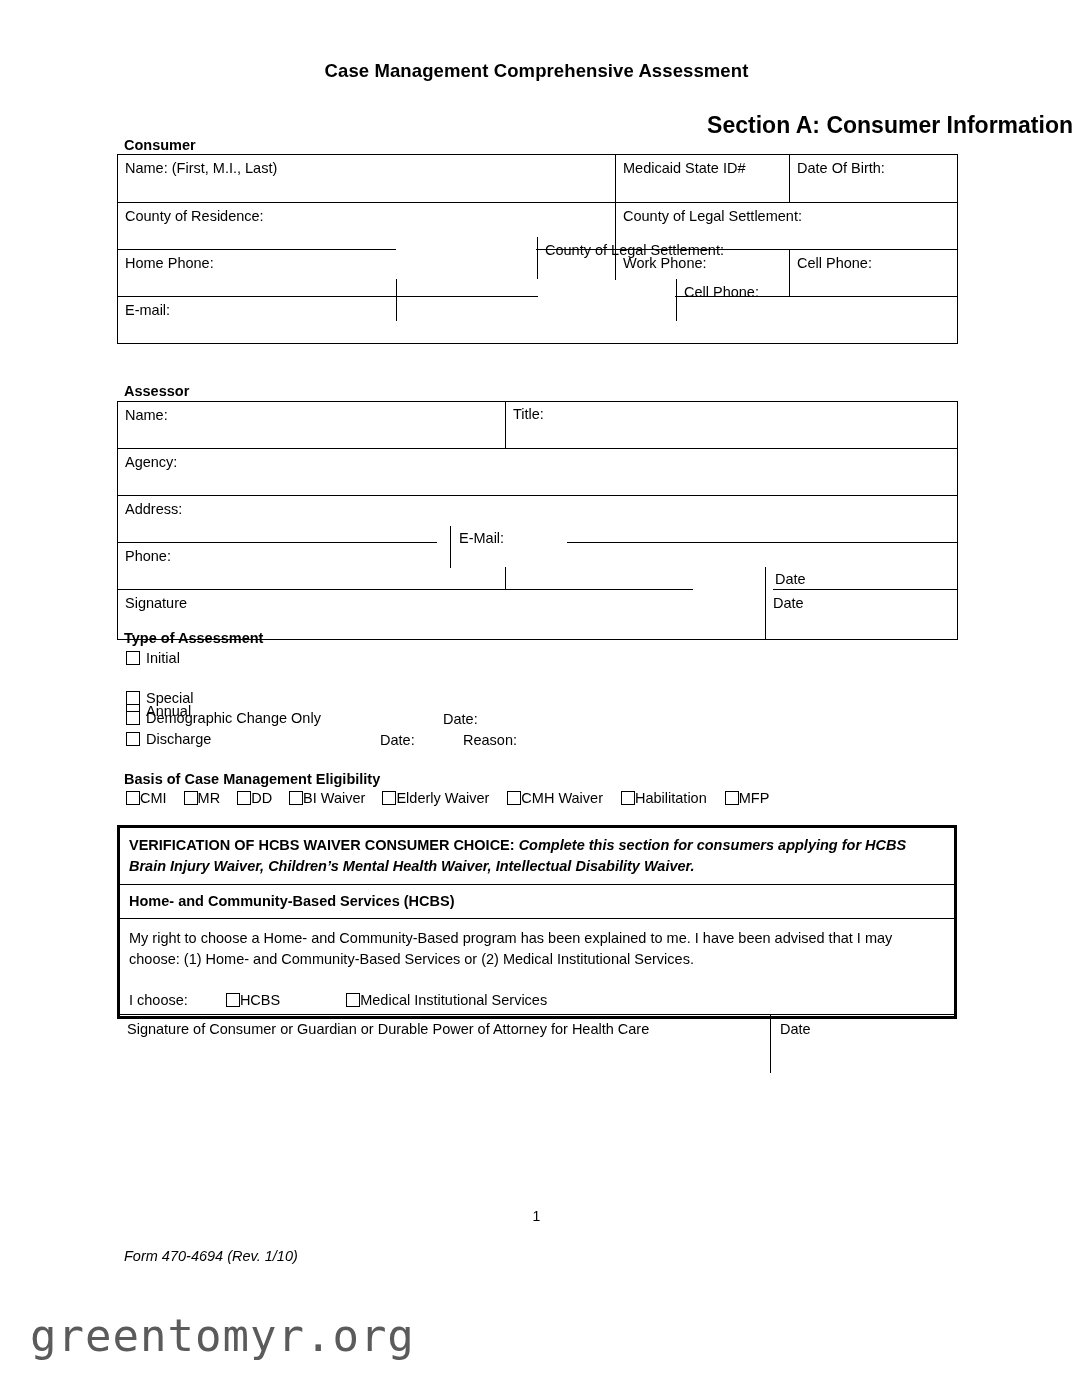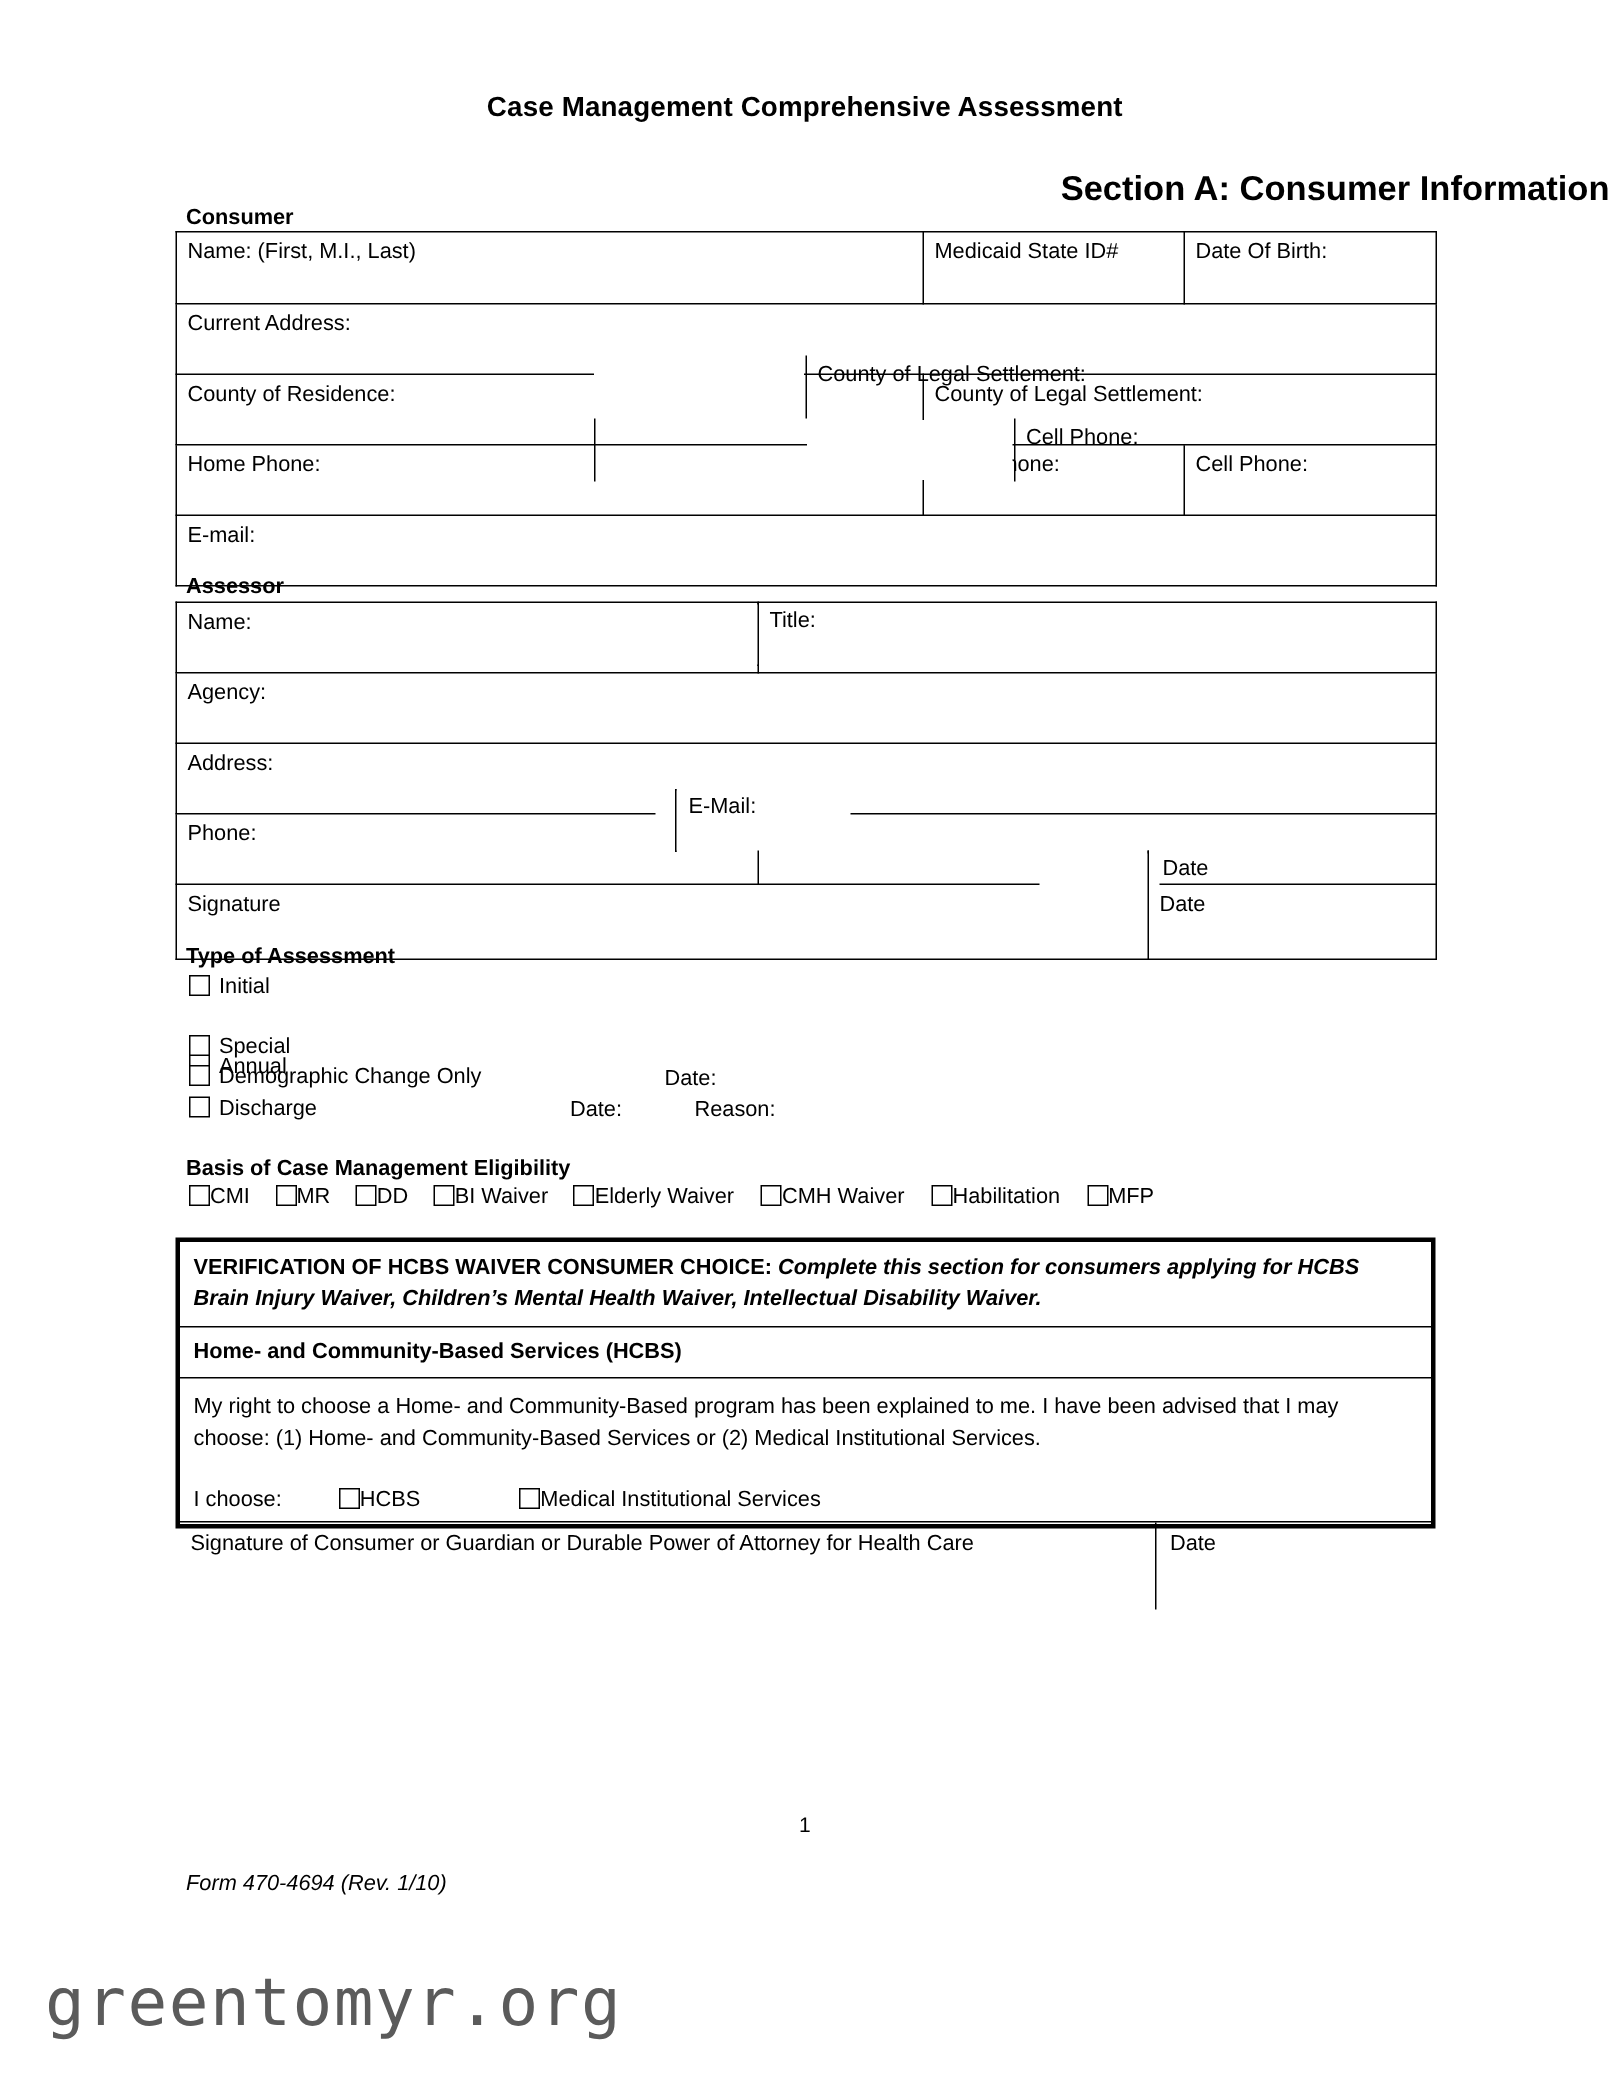--- a/index.html
+++ b/index.html
@@ -186,23 +186,20 @@
     <colgroup>
       <col style="width:498px">
         <col style="width:174px">
         <col style="width:168px">
     </colgroup>
     <tbody>
       <tr>
         <td style="height:42px"><span>Name: (First, M.I., Last)</span></td>
         <td><span>Medicaid State ID#</span></td>
         <td><span>Date Of Birth:</span></td>
-      </tr>
-      <tr>
-        <td colspan="3" style="height:41px"><span>Current Address:</span></td>
       </tr>
       <tr>
         <td style="height:41px"><span>County of Residence:</span></td>
         <td colspan="2"><span>County of Legal Settlement:</span></td>
       </tr>
       <tr>
         <td style="height:41px"><span>Home Phone:</span></td>
         <td><span>Work Phone:</span></td>
         <td><span>Cell Phone:</span></td>
       </tr>

